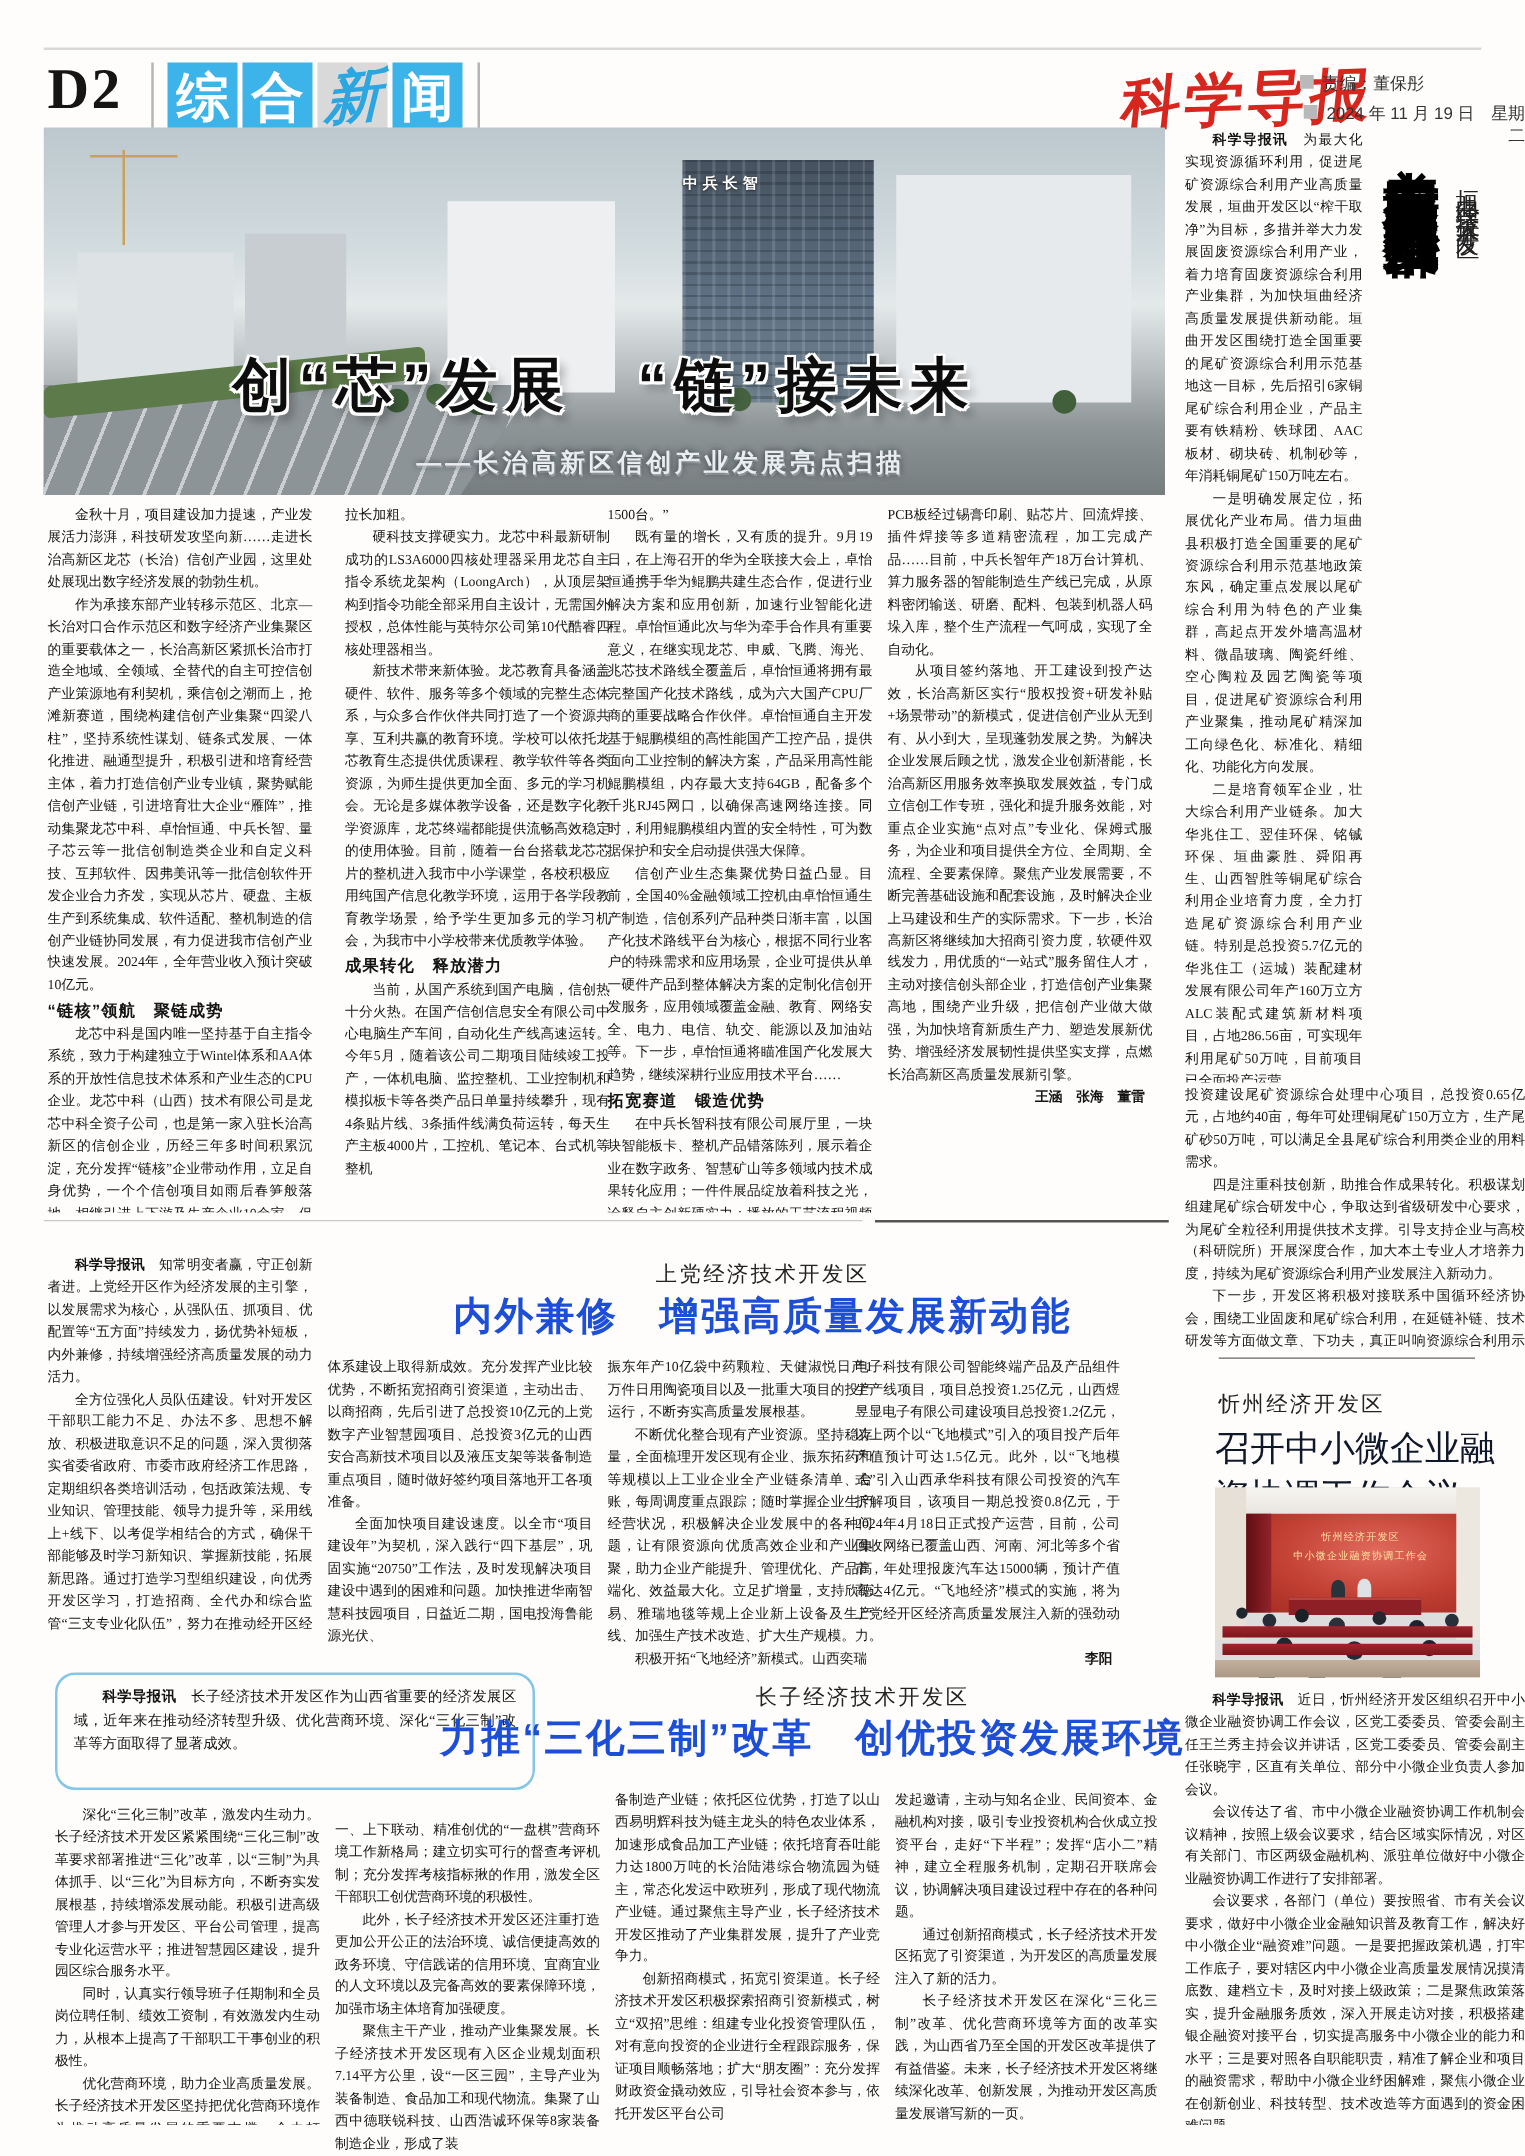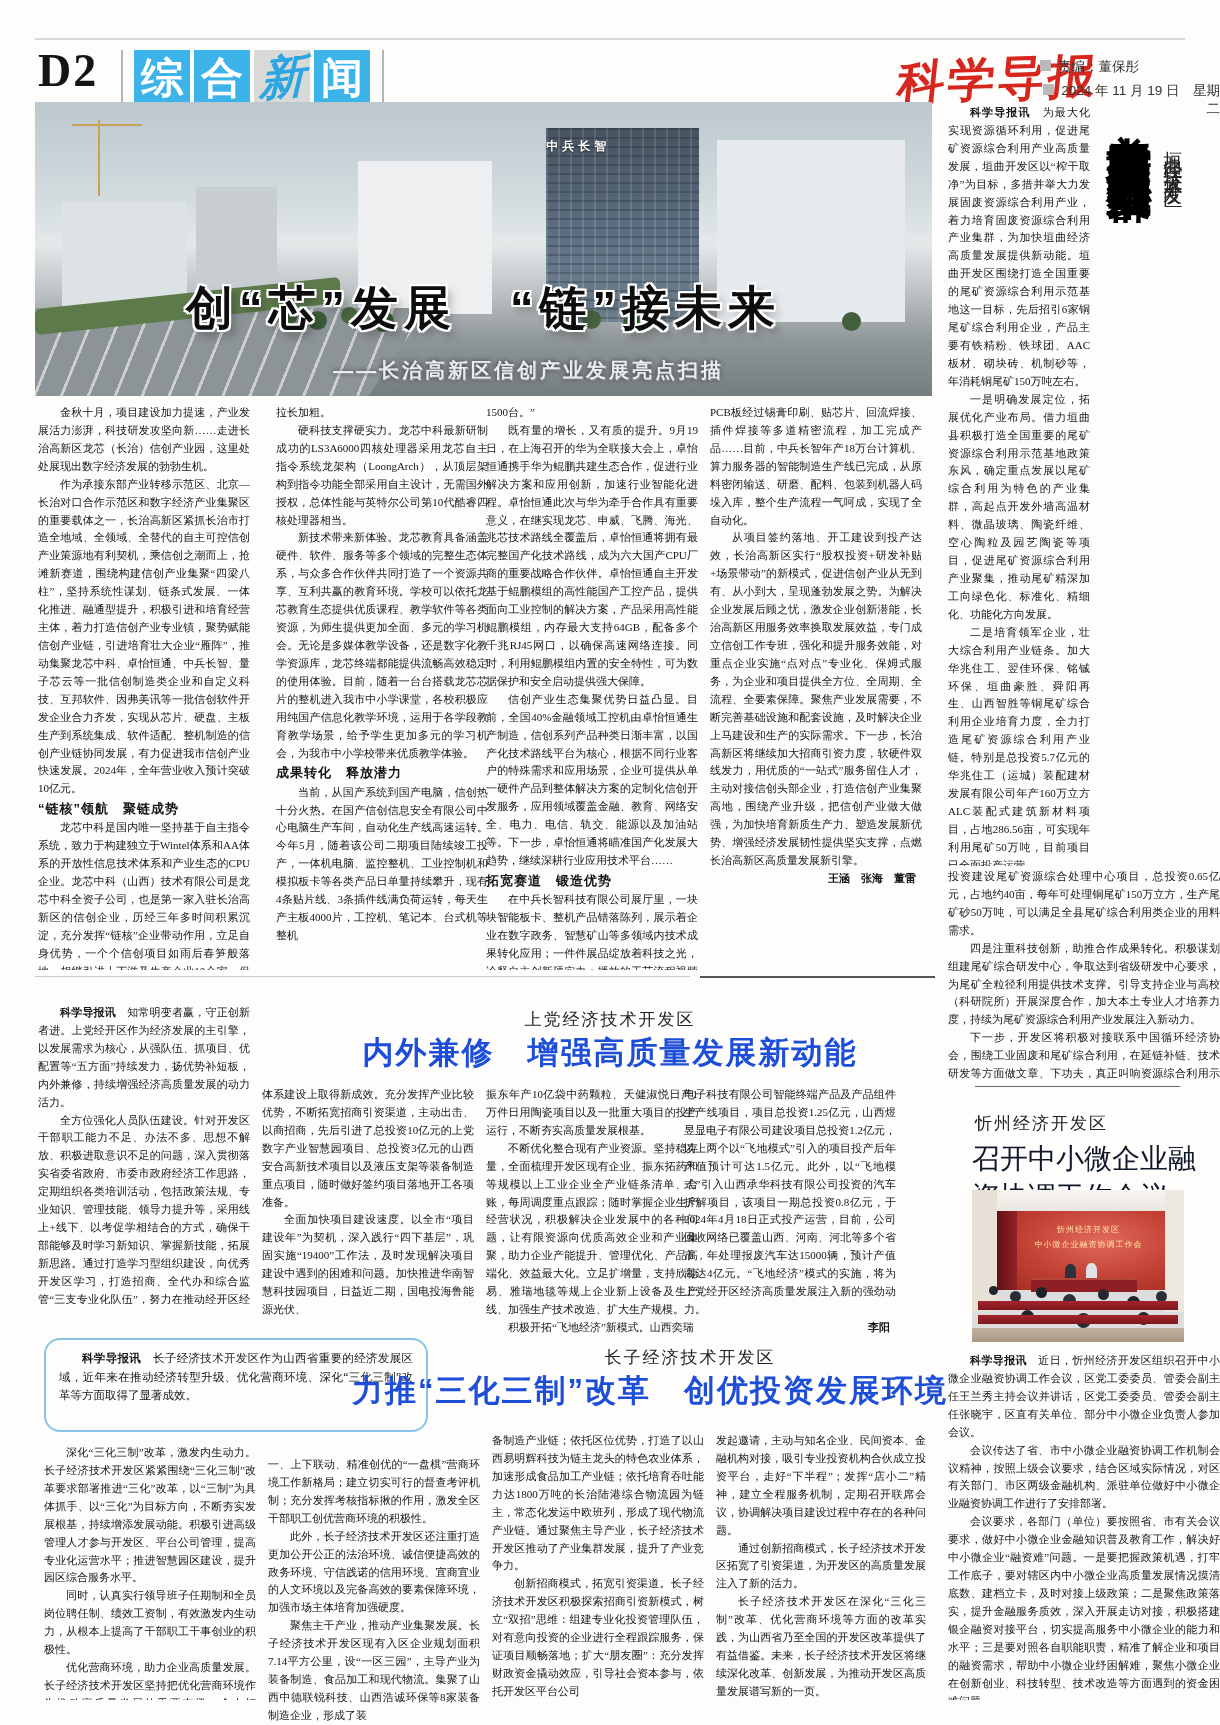--- a/index.html
+++ b/index.html
@@ -199,21 +199,21 @@
 
   <div class="col" style="left:38px;top:1004px;width:212px;height:300px;">
     <p><b class="wire">科学导报讯</b><span>　知常明变者赢，守正创新者进。上党经开区作为经济发展的主引擎，以发展需求为核心，从强队伍、抓项目、优配置等“五方面”持续发力，扬优势补短板，内外兼修，持续增强经济高质量发展的动力活力。</span></p>
     <p>全方位强化人员队伍建设。针对开发区干部职工能力不足、办法不多、思想不解放、积极进取意识不足的问题，深入贯彻落实省委省政府、市委市政府经济工作思路，定期组织各类培训活动，包括政策法规、专业知识、管理技能、领导力提升等，采用线上+线下、以考促学相结合的方式，确保干部能够及时学习新知识、掌握新技能，拓展新思路。通过打造学习型组织建设，向优秀开发区学习，打造招商、全代办和综合监管“三支专业化队伍”，努力在推动经开区经济高质量发展中担重任、作贡献。</p>
 
   </div>
   <div class="abs kicker" style="left:300px;top:1008px;width:620px;">上党经济技术开发区</div>
   <div class="abs headline2" style="left:280px;top:1032px;width:660px;">内外兼修　增强高质量发展新动能</div>
   <div class="col" style="left:262px;top:1086px;width:212px;height:250px;">
     <p style="text-indent:0;">体系建设上取得新成效。充分发挥产业比较优势，不断拓宽招商引资渠道，主动出击、以商招商，先后引进了总投资10亿元的上党数字产业智慧园项目、总投资3亿元的山西安合高新技术项目以及液压支架等装备制造重点项目，随时做好签约项目落地开工各项准备。</p>
-    <p>全面加快项目建设速度。以全市“项目建设年”为契机，深入践行“四下基层”，巩固实施“19400”工作法，及时发现解决项目建设中遇到的困难和问题。加快推进华南智慧科技园项目，日益近二期，国电投海鲁能源光伏、</p>
+    <p>全面加快项目建设速度。以全市“项目建设年”为契机，深入践行“四下基层”，巩固实施“20750”工作法，及时发现解决项目建设中遇到的困难和问题。加快推进华南智慧科技园项目，日益近二期，国电投海鲁能源光伏、</p>
   </div>
   <div class="col" style="left:486px;top:1086px;width:212px;height:250px;">
     <p style="text-indent:0;">振东年产10亿袋中药颗粒、天健淑悦日产1万件日用陶瓷项目以及一批重大项目的投产运行，不断夯实高质量发展根基。</p>
     <p>不断优化整合现有产业资源。坚持稳存量，全面梳理开发区现有企业、振东拓药和等规模以上工业企业全产业链条清单、台账，每周调度重点跟踪；随时掌握企业生产经营状况，积极解决企业发展中的各种问题，让有限资源向优质高效企业和产业集聚，助力企业产能提升、管理优化、产品高端化、效益最大化。立足扩增量，支持欣德易、雅瑞地毯等规上企业新上设备及生产线、加强生产技术改造、扩大生产规模。</p>
     <p>积极开拓“飞地经济”新模式。山西奕瑞</p>
   </div>
   <div class="col" style="left:684px;top:1086px;width:212px;height:250px;">
     <p style="text-indent:0;">电子科技有限公司智能终端产品及产品组件生产线项目，项目总投资1.25亿元，山西煜昱显电子有限公司建设项目总投资1.2亿元，以上两个以“飞地模式”引入的项目投产后年产值预计可达1.5亿元。此外，以“飞地模式”引入山西承华科技有限公司投资的汽车拆解项目，该项目一期总投资0.8亿元，于2024年4月18日正式投产运营，目前，公司回收网络已覆盖山西、河南、河北等多个省市，年处理报废汽车达15000辆，预计产值高达4亿元。“飞地经济”模式的实施，将为上党经开区经济高质量发展注入新的强劲动力。</p>
     <p class="byline">李阳</p>
   </div>

